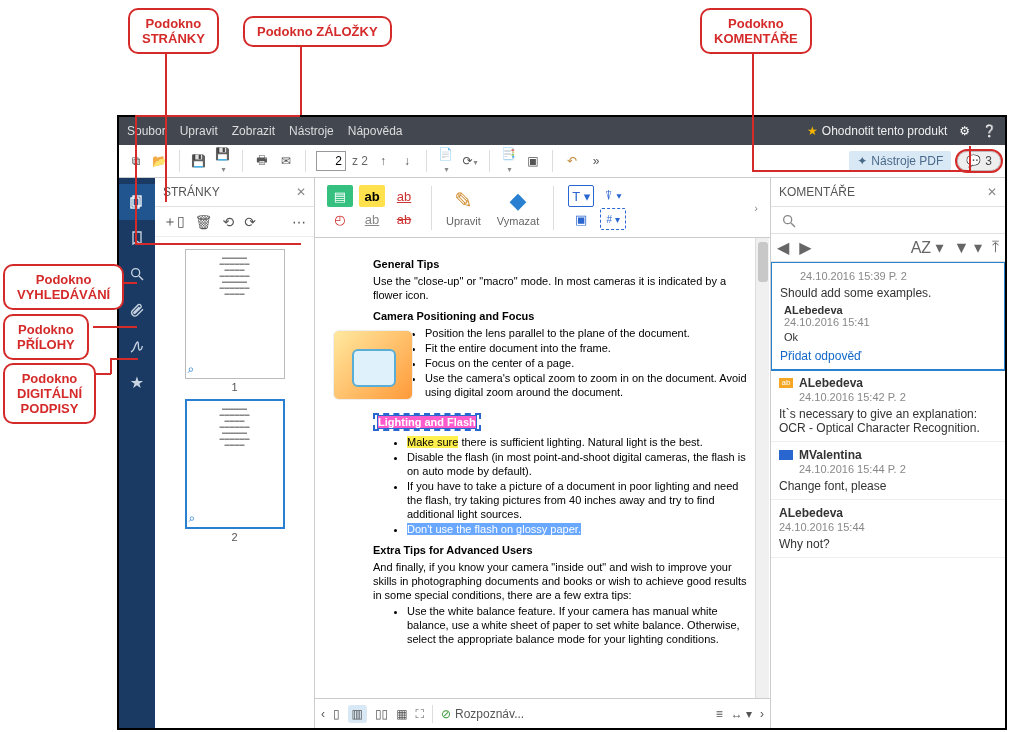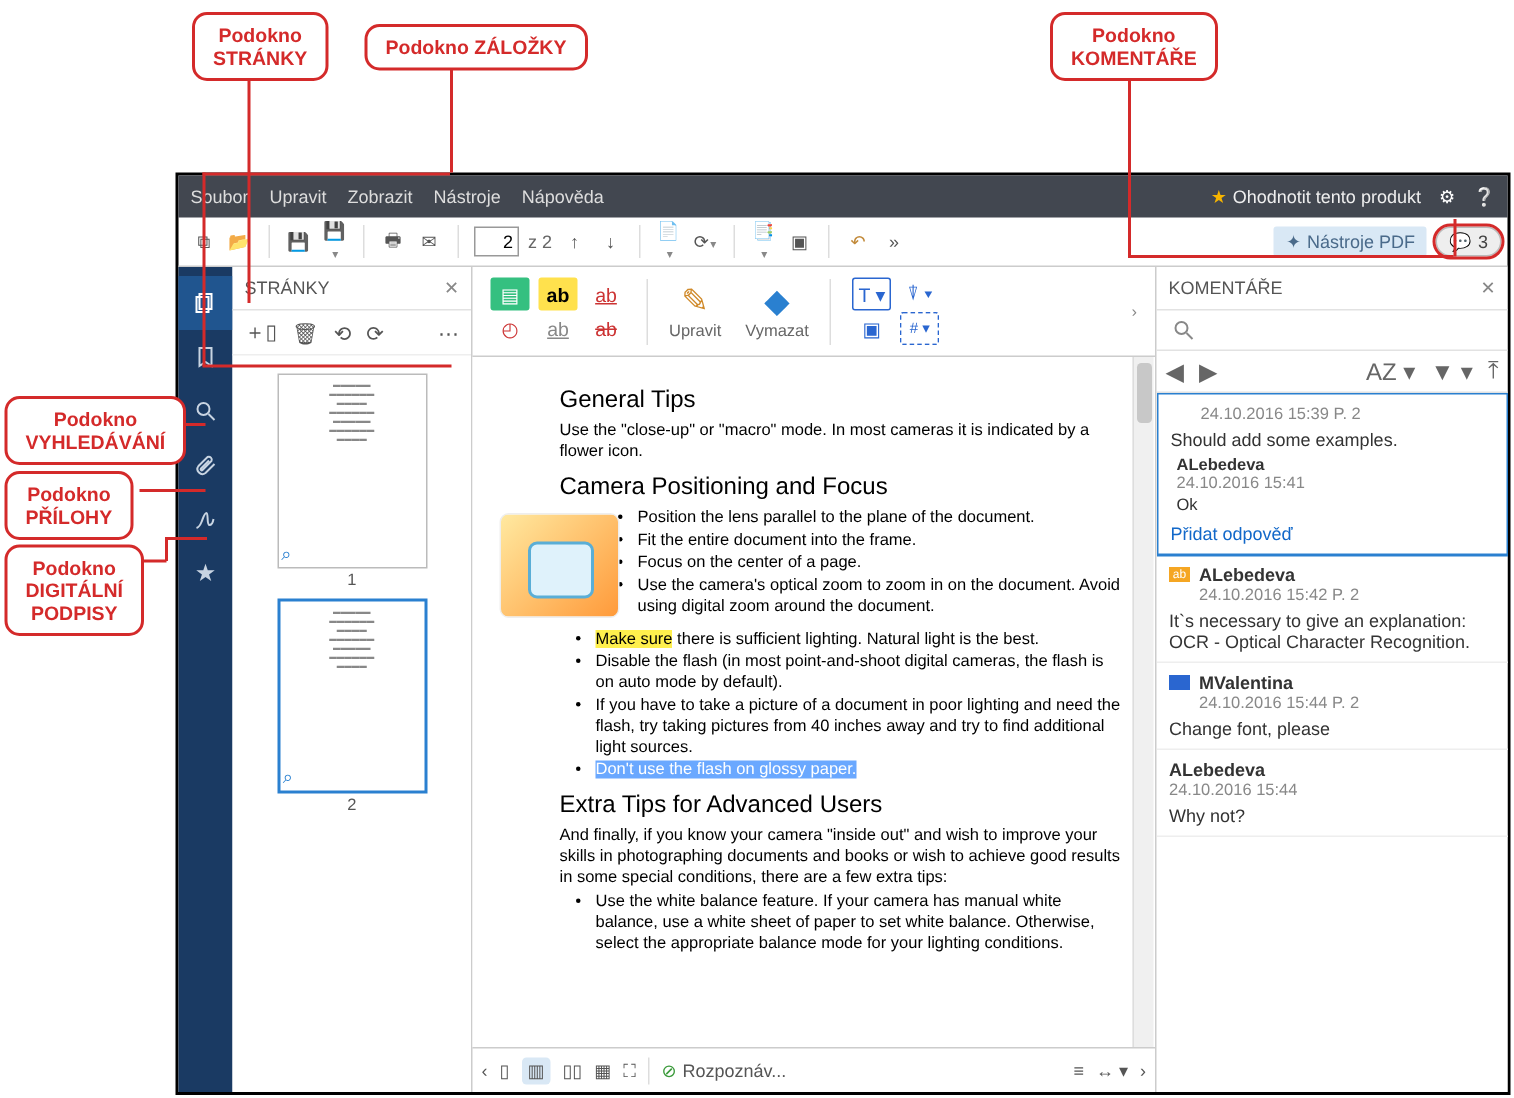--- a/index.html
+++ b/index.html
@@ -59,23 +59,23 @@
   .anntoolbar .col{display:flex;flex-direction:column;align-items:center;justify-content:center;gap:1px;height:100%;padding:0 6px}
   .anntoolbar .row{display:flex;gap:6px}
   .anntoolbar .iq{width:26px;height:22px;display:flex;align-items:center;justify-content:center;font-size:13px;border-radius:2px}
   .anntoolbar .sep{width:1px;height:44px;background:#ddd;margin:0 4px}
   .anntoolbar .lbl{font-size:11px;color:#666}
   .anntoolbar .big{font-size:22px}
   .anntoolbar .chev{color:#888;font-size:11px;margin-left:auto;padding:0 6px;cursor:pointer}
 
   .docview{flex:1;overflow:auto;background:#f4f4f4;padding:0 0 0 0;font-size:11px;color:#000;position:relative}
   .page{background:#fff;margin:0;padding:12px 20px 12px 58px;min-height:100%}
-  .page h4{font-size:16px;font-weight:normal;margin:8px 0 4px}
+  .page h4{font-size:11px;font-weight:bold;margin:8px 0 4px}
   .page p{margin:2px 0;line-height:14px}
-  .page ul{margin:2px 0 6px 24px}
+  .page ul{margin:2px 0 6px 34px}
   .page li{line-height:14px;margin:1px 0}
   .camimg{width:80px;height:70px;background:linear-gradient(135deg,#ffe9a0,#ff9a3a);border:1px solid #eee;border-radius:6px;float:left;margin:4px 12px 4px -40px;position:relative}
   .camimg::after{content:"";position:absolute;left:18px;top:18px;width:40px;height:34px;border:2px solid #5aaed6;border-radius:6px;background:#dff2fb}
   .hl-y{background:#fff04d}
   .hl-m{background:#ff5acb;color:#fff;border:1px solid #2a66d0}
   .hl-b{background:#6aa8ff;color:#fff}
   .hl-dash{border:2px dashed #2a66d0;display:inline-block;padding:1px 2px}
 
   .bottombar{height:30px;border-top:1px solid #ccc;display:flex;align-items:center;padding:0 6px;gap:8px;color:#555;font-size:12px}
   .bottombar .bicon{cursor:pointer;color:#555}
@@ -314,20 +314,21 @@
           <p>Use the "close-up" or "macro" mode. In most cameras it is indicated by a flower icon.</p>
           <h4>Camera Positioning and Focus</h4>
           <div class="camimg"></div>
           <ul>
             <li>Position the lens parallel to the plane of the document.</li>
             <li>Fit the entire document into the frame.</li>
             <li>Focus on the center of a page.</li>
             <li>Use the camera's optical zoom to zoom in on the document. Avoid using digital zoom around the document.</li>
           </ul>
           <div style="clear:both"></div>
+          <h4><span class="hl-dash"><span class="hl-m">Lighting and Flash</span></span></h4>
           <ul>
             <li><span class="hl-y">Make sure</span><span> there is sufficient lighting. Natural light is the best.</span></li>
             <li>Disable the flash (in most point-and-shoot digital cameras, the flash is on auto mode by default).</li>
             <li>If you have to take a picture of a document in poor lighting and need the flash, try taking pictures from 40 inches away and try to find additional light sources.</li>
             <li><span class="hl-b">Don't use the flash on glossy paper.</span></li>
           </ul>
           <h4>Extra Tips for Advanced Users</h4>
           <p>And finally, if you know your camera "inside out" and wish to improve your skills in photographing documents and books or wish to achieve good results in some special conditions, there are a few extra tips:</p>
           <ul>
             <li>Use the white balance feature. If your camera has manual white balance, use a white sheet of paper to set white balance. Otherwise, select the appropriate balance mode for your lighting conditions.</li>

